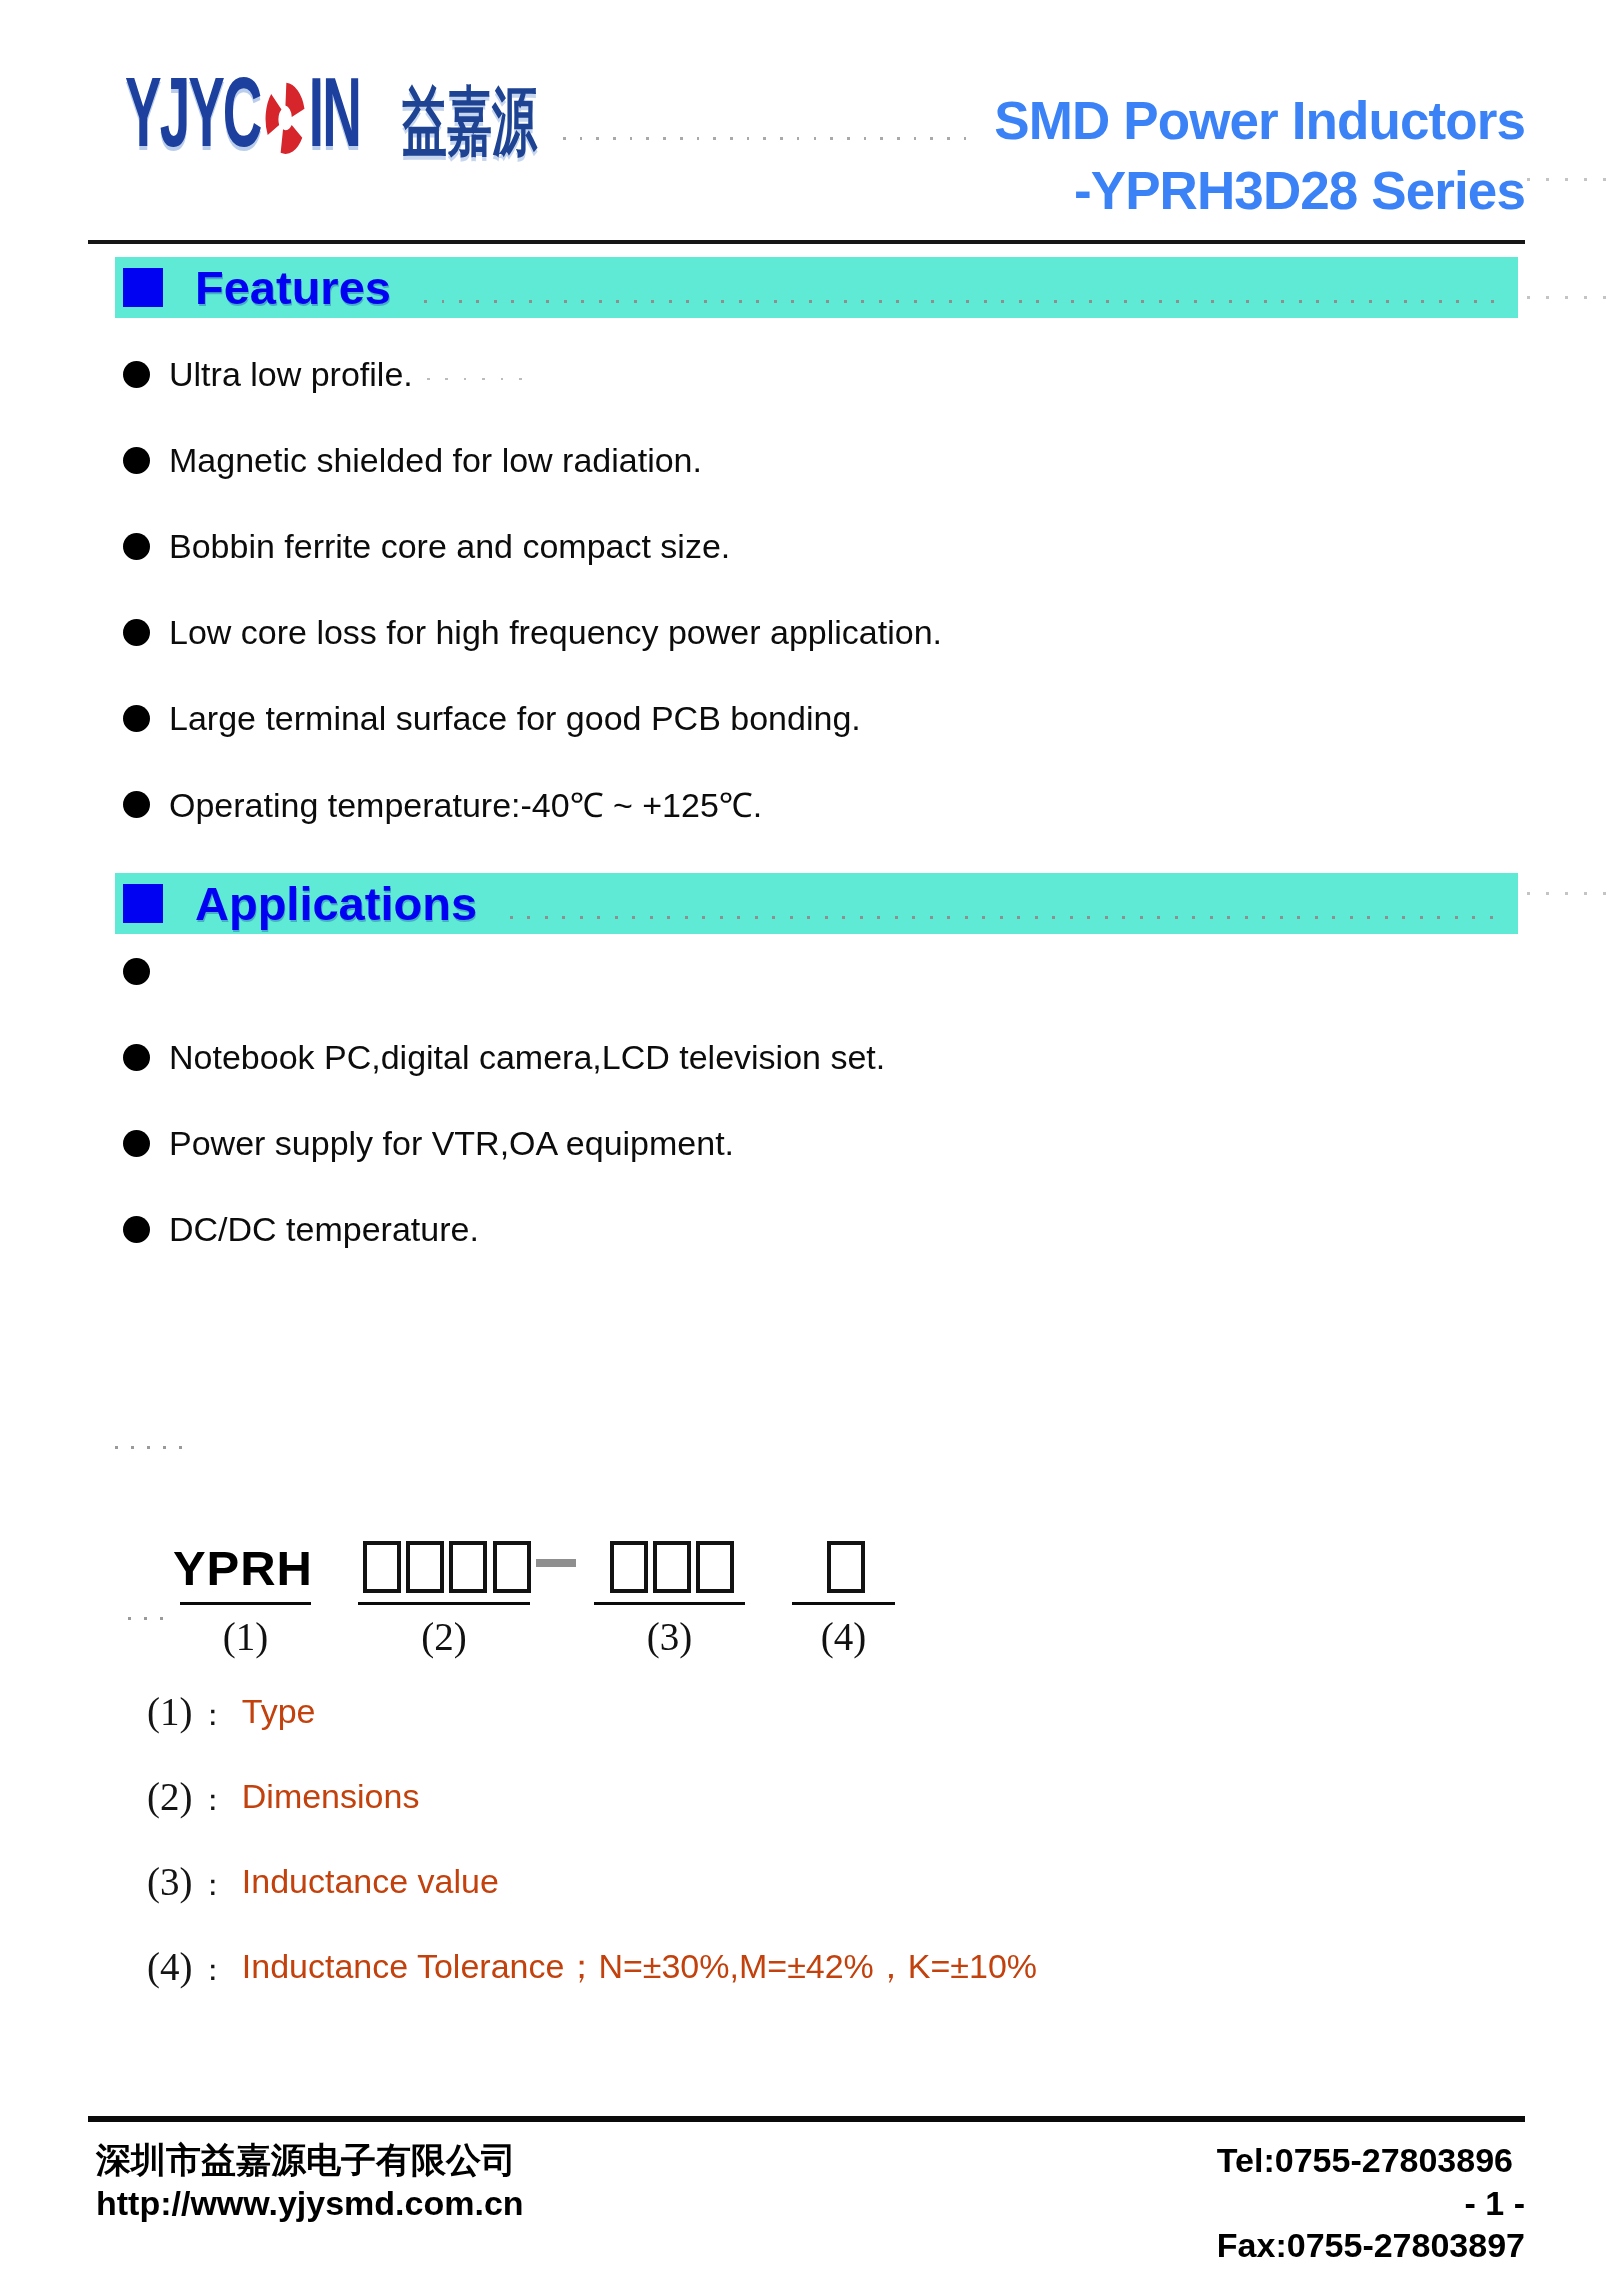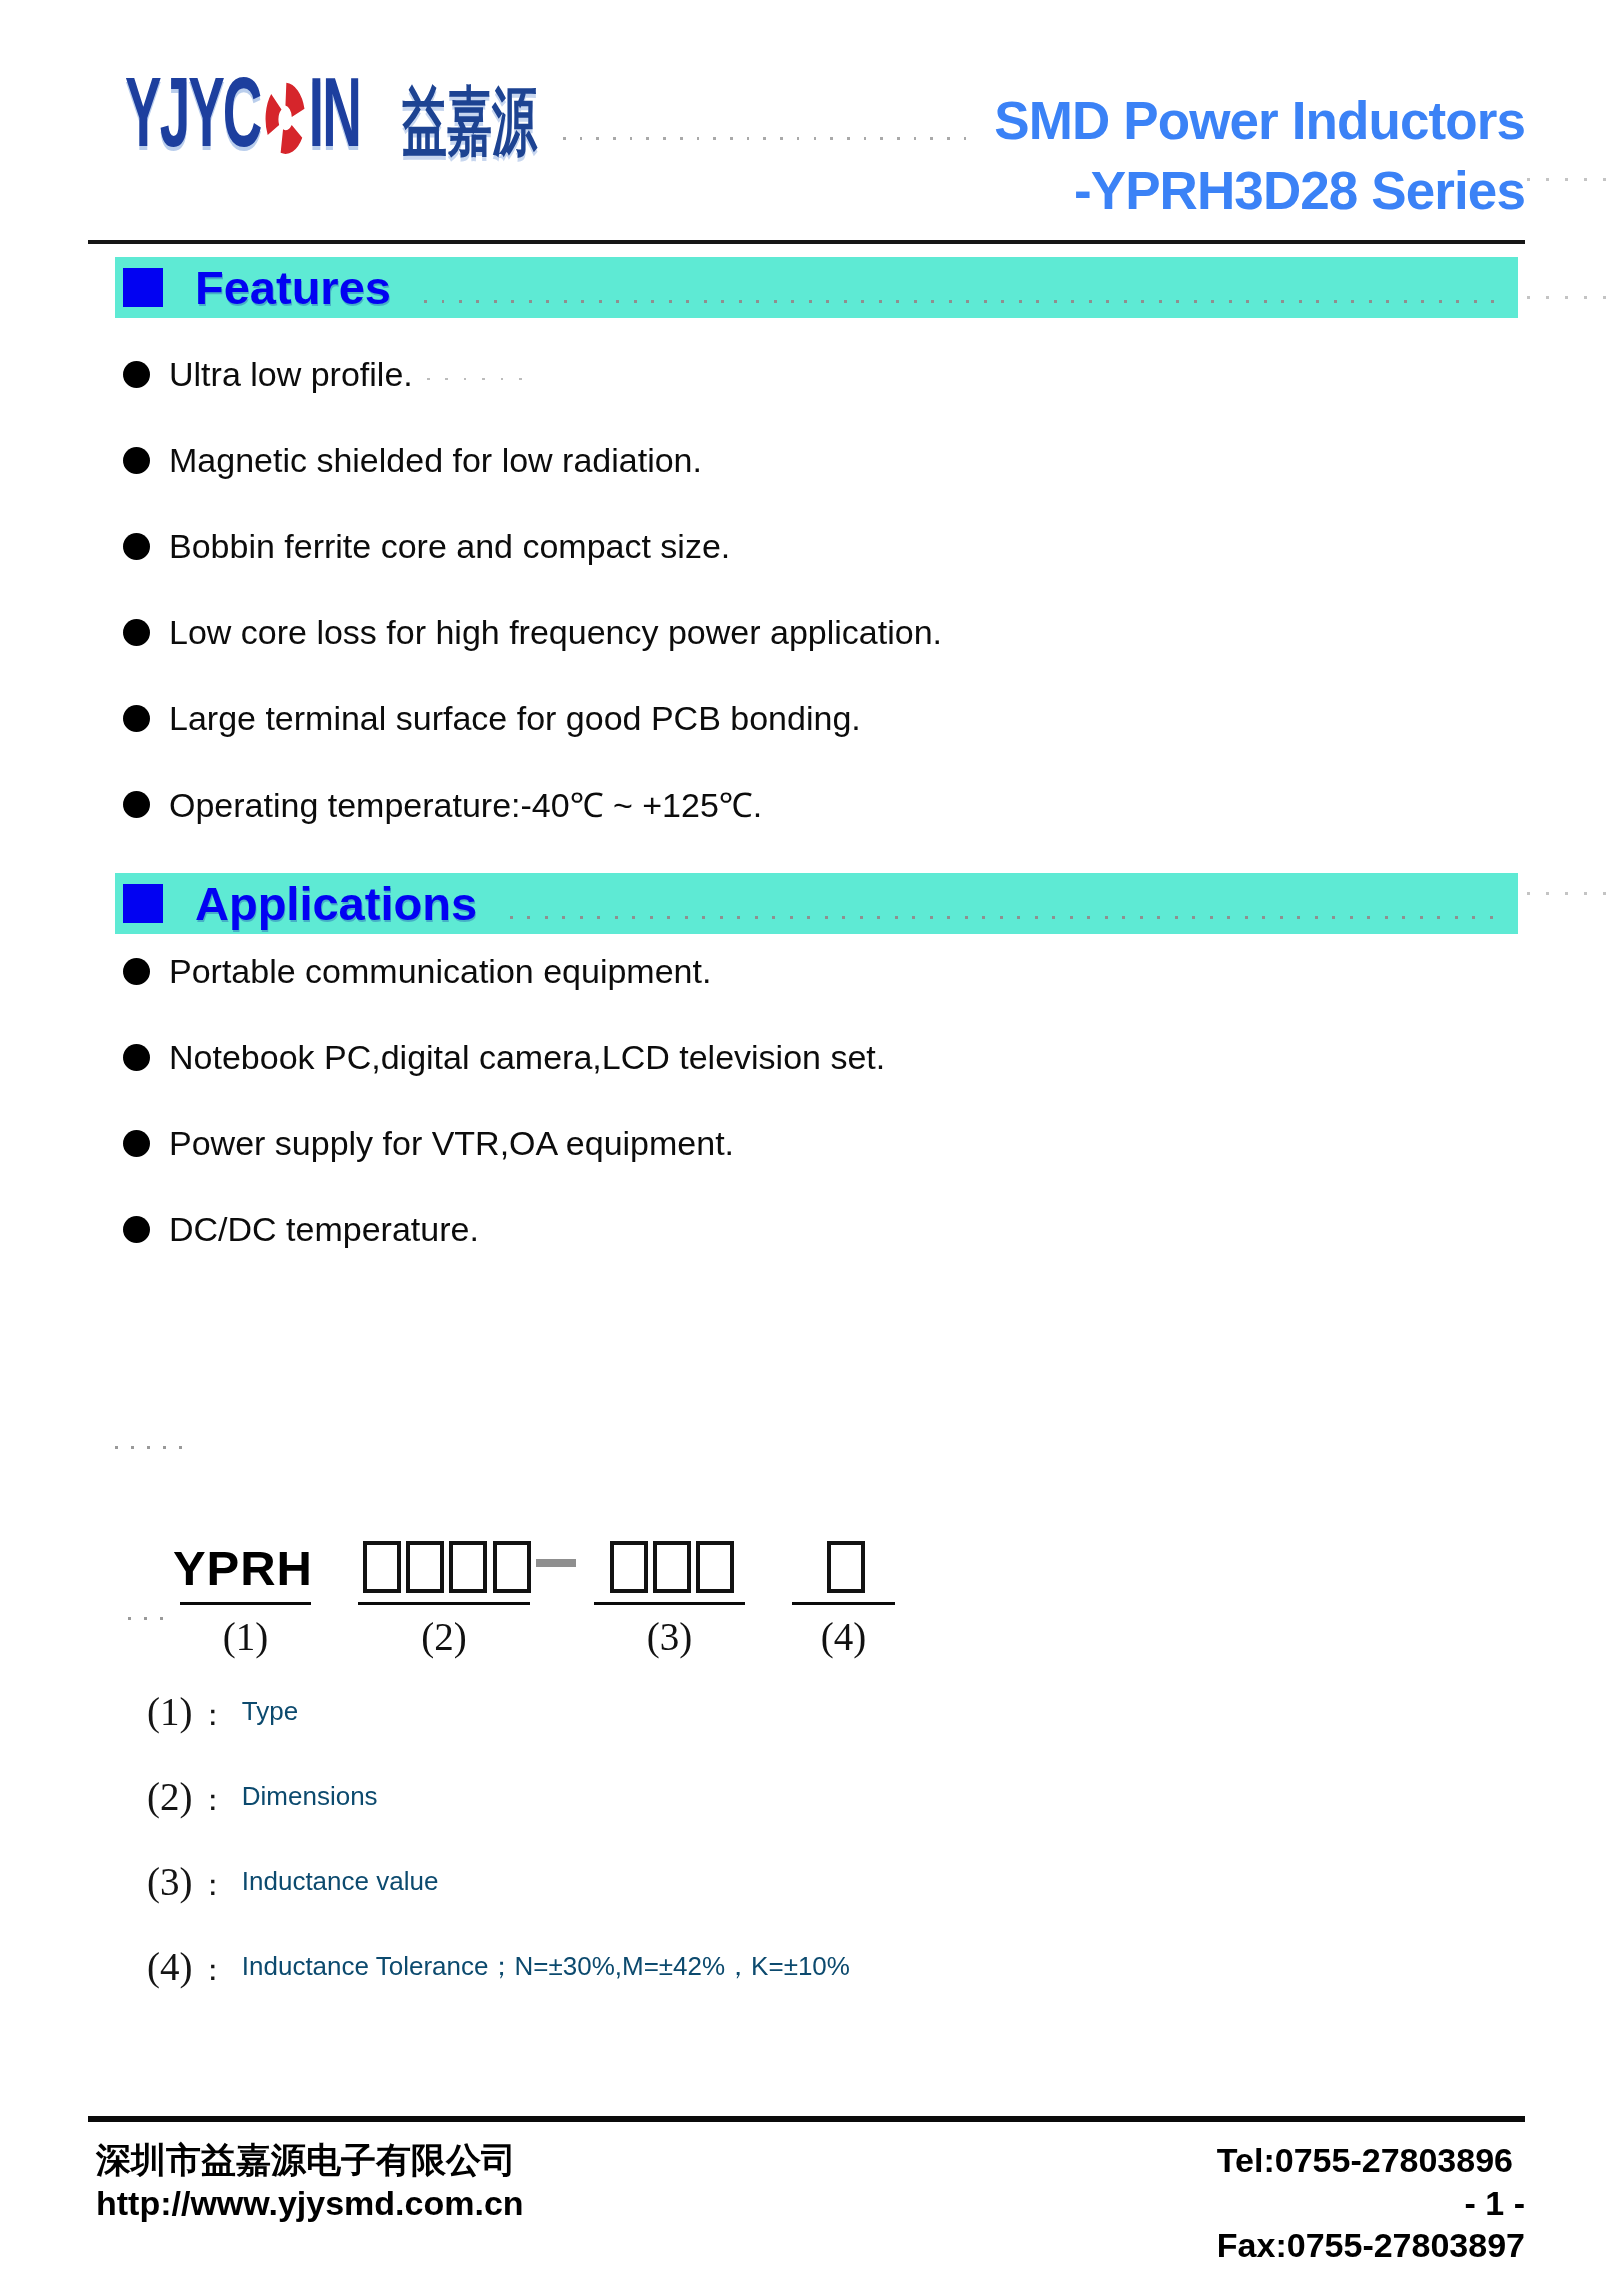--- a/index.html
+++ b/index.html
@@ -77,21 +77,21 @@
   .pid-box{display:inline-block;width:30px;height:44px;border:4.4px solid #121212;background:#fff;box-sizing:content-box;}
   .pid-underline{height:0;border-top:3.5px solid #0a0a0a;}
   .pid-label{font-family:"Liberation Serif",serif;font-size:39px;padding-top:8.8px;color:#111;}
   .pid-dash{position:absolute;left:536px;top:1559px;width:40px;height:8px;background:#8f8f8f;}
 
   
   .legend-list{position:absolute;left:147px;top:1669px;}
   .legend-item{height:85px;display:flex;align-items:center;}
   .legend-num{font-family:"Liberation Serif",serif;font-size:39px;color:#151515;}
   .legend-colon{font-family:"Liberation Serif",serif;font-size:30px;margin:8.8px 0 0 5.3px;color:#151515;}
-  .legend-text{font-size:26px;margin-left:14px;color:#0c4a6e;white-space:nowrap;}
+  .legend-text{font-size:34px;margin-left:14px;color:#c2410c;white-space:nowrap;}
 
   
   .footer-rule{position:absolute;left:88px;top:2116px;width:1437px;height:6.1px;background:#0b0b0b;}
   .footer-row{position:absolute;left:96px;right:98px;display:flex;justify-content:space-between;align-items:baseline;font-weight:bold;}
   .footer-row1{top:2137px;font-size:35px;}
   .footer-row2{top:2184px;font-size:34px;}
   .footer-telfax{display:flex;gap:46px;font-size:34px;flex-direction:column;}
 
   
   .hdots{position:absolute;height:2.6px;}
@@ -174,21 +174,20 @@
   <div class="section-bar bar-applications">
     <div class="bar-square"></div>
     <div class="bar-title">Applications</div>
     <div class="bar-leader"></div>
   </div>
 
   <div class="bullet-list apps-list">
 
       <div class="bullet-item">
         <span class="bullet-dot"></span>
-        <span class="bullet-text">Portable communication equipment.</span>
       </div>
 
       <div class="bullet-item">
         <span class="bullet-dot"></span>
         <span class="bullet-text">Notebook PC,digital camera,LCD television set.</span>
       </div>
 
       <div class="bullet-item">
         <span class="bullet-dot"></span>
         <span class="bullet-text">Power supply for VTR,OA equipment.</span>

